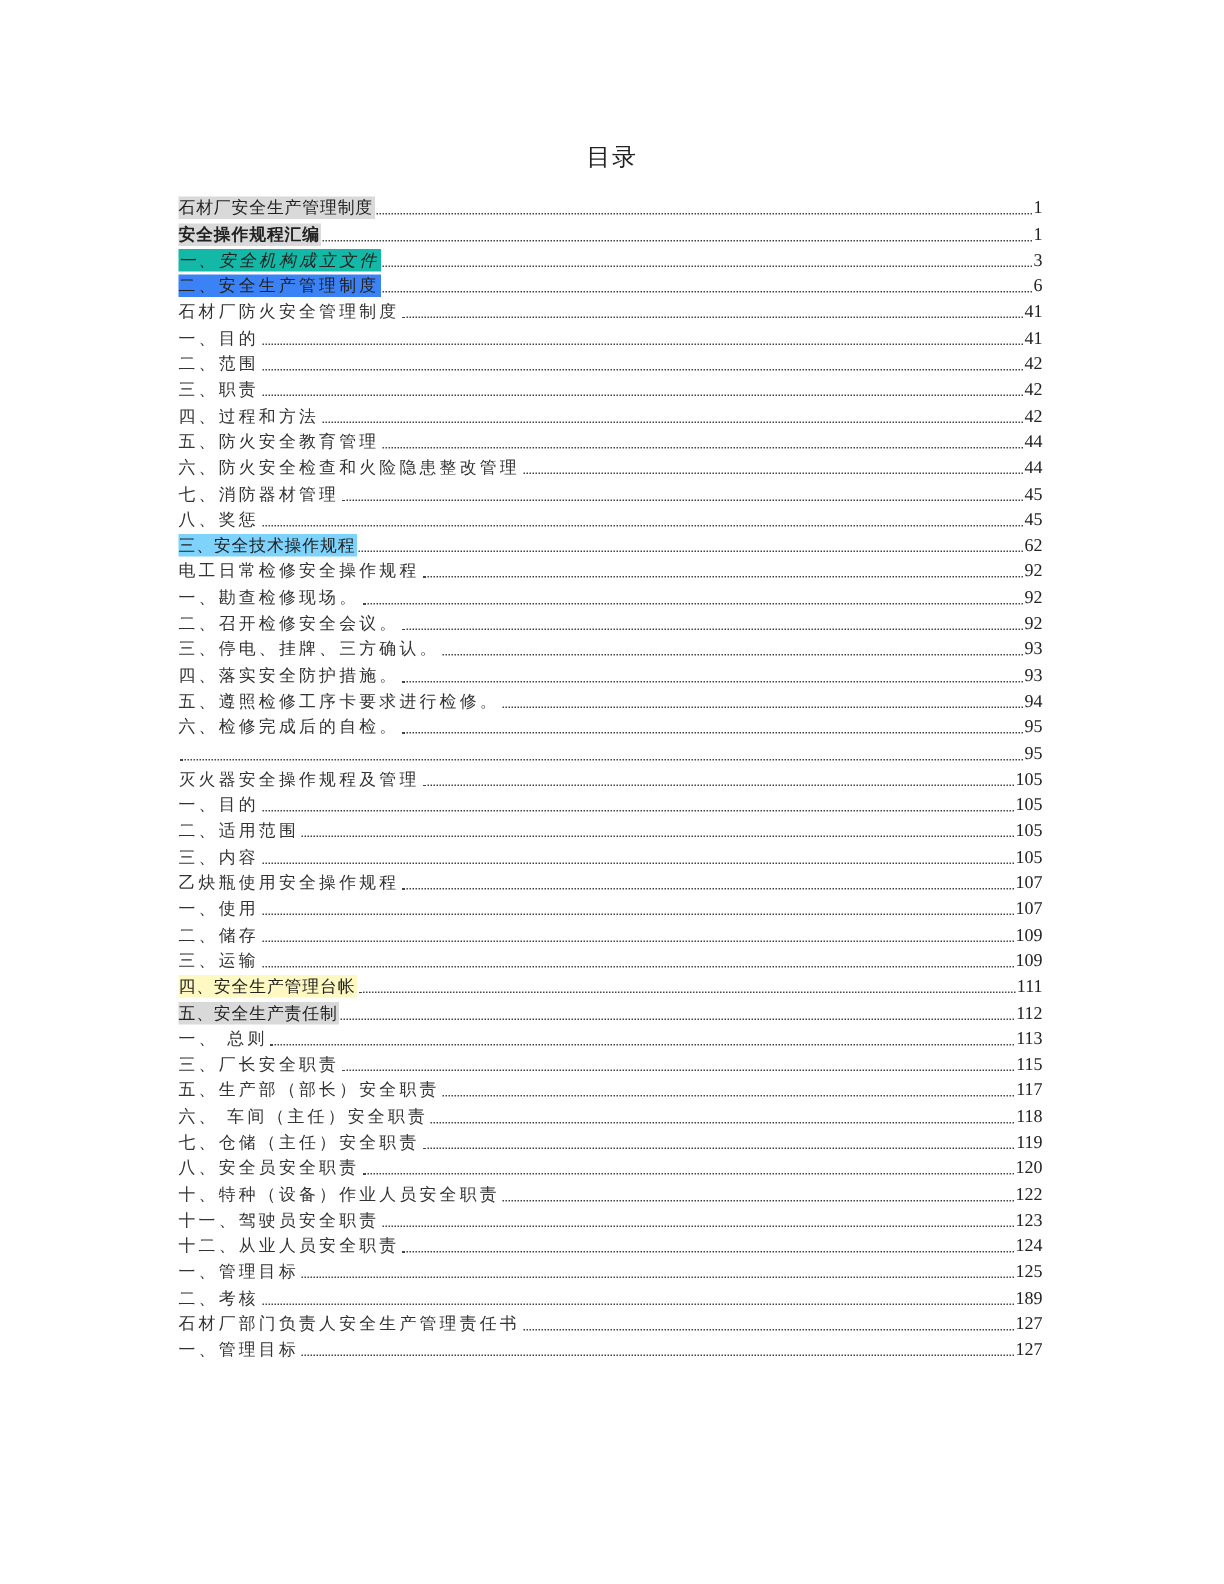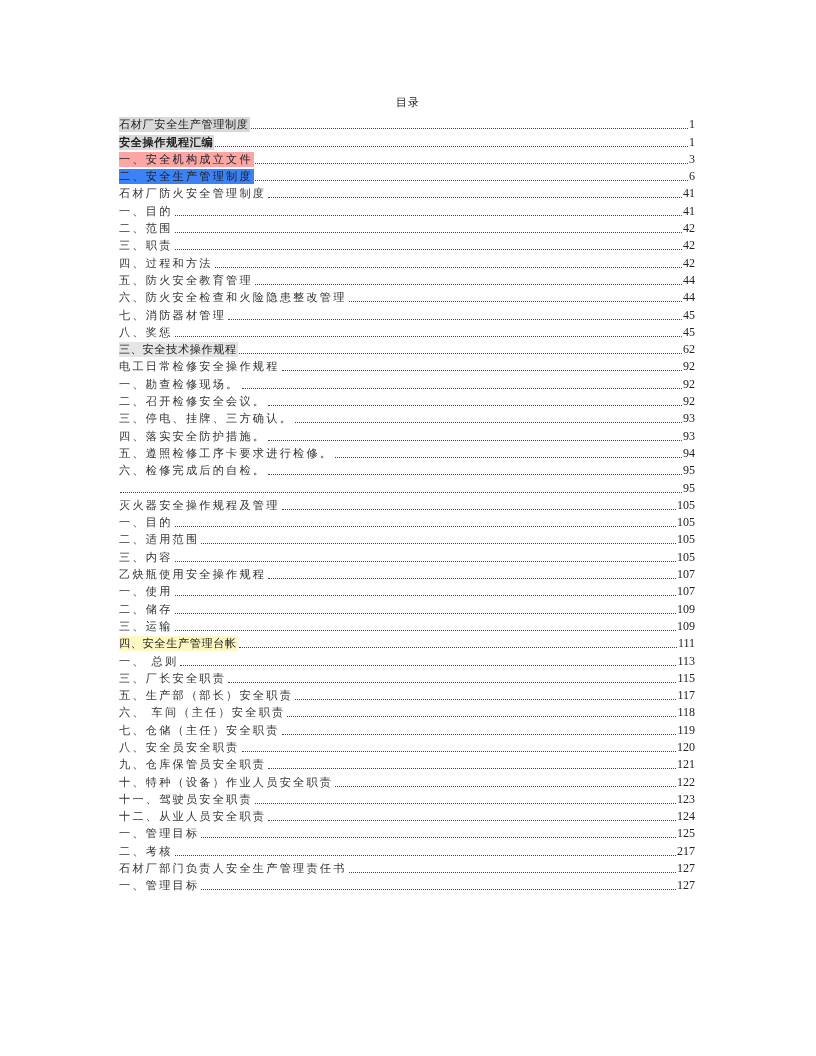--- a/index.html
+++ b/index.html
@@ -1,21 +1,21 @@
 <!DOCTYPE html>
 <html><head>
 <meta charset="utf-8">
 <style>
   html, body { margin: 0; padding: 0; background: #ffffff; }
   body { width: 816px; height: 1056px; position: relative; overflow: hidden;
          font-family: "DejaVu Serif", "Liberation Serif", serif; color: #222; }
   .page { position: absolute; left: 0; top: 0; width: 816px; height: 1056px; background: #fff; }
   .title { position: absolute; top: 95px; left: 0; width: 816px; text-align: center;
-           font-size: 11px; color: #222; letter-spacing: 1px; }
-  .toc { position: absolute; left: 119px; top: 115px; width: 576px; }
+           font-size: 16px; color: #222; letter-spacing: 1px; }
+  .toc { position: absolute; left: 119px; top: 129px; width: 576px; }
   .row { display: flex; align-items: flex-end; height: 17.3px; font-size: 11.2px; line-height: 15px;
          white-space: nowrap; }
   .label { flex: 0 0 auto; letter-spacing: 2.2px; color: #333; padding-right: 1px; }
   .label.hl { background: #d9d9d9; letter-spacing: 0.6px; color: #222; }
   .label.hl.wide { letter-spacing: 2.2px; }
   .leader { flex: 1 1 auto; overflow: hidden; margin: 0 1px 3px 1px; border-bottom: 1.2px dotted #444; height: 1px; }
   .page-num { flex: 0 0 auto; font-family: "Liberation Serif", "DejaVu Serif", serif; font-size: 12px; color: #222; }
 </style>
 </head>
 <body>
@@ -27,21 +27,21 @@
     <span class="label hl" style="background: rgb(217, 217, 217);">石材厂安全生产管理制度</span>
     <span class="leader"></span>
     <span class="page-num">1</span>
   </div>
       <div class="row">
     <span class="label hl" style="background: rgb(217, 217, 217); font-weight: bold;">安全操作规程汇编</span>
     <span class="leader"></span>
     <span class="page-num">1</span>
   </div>
       <div class="row">
-    <span class="label hl wide" style="background: #fca5a5;">一、安全机构成立文件</span>
+    <span class="label hl wide" style="background: #14b8a6; font-style: italic;">一、安全机构成立文件</span>
     <span class="leader"></span>
     <span class="page-num">3</span>
   </div>
       <div class="row">
     <span class="label hl wide" style="background: #3b82f6;">二、安全生产管理制度 </span>
     <span class="leader"></span>
     <span class="page-num">6</span>
   </div>
       <div class="row">
     <span class="label">石材厂防火安全管理制度</span>
@@ -82,21 +82,21 @@
     <span class="label">七、消防器材管理</span>
     <span class="leader"></span>
     <span class="page-num">45</span>
   </div>
       <div class="row">
     <span class="label">八、奖惩</span>
     <span class="leader"></span>
     <span class="page-num">45</span>
   </div>
       <div class="row">
-    <span class="label hl" style="background: #e5e5e5;">三、安全技术操作规程</span>
+    <span class="label hl" style="background: #7dd3fc;">三、安全技术操作规程</span>
     <span class="leader"></span>
     <span class="page-num">62</span>
   </div>
       <div class="row">
     <span class="label">电工日常检修安全操作规程</span>
     <span class="leader"></span>
     <span class="page-num">92</span>
   </div>
       <div class="row">
     <span class="label">一、勘查检修现场。</span>
@@ -171,20 +171,25 @@
     <span class="label">三、运输</span>
     <span class="leader"></span>
     <span class="page-num">109</span>
   </div>
       <div class="row">
     <span class="label hl" style="background: #fef9c3;">四、安全生产管理台帐</span>
     <span class="leader"></span>
     <span class="page-num">111</span>
   </div>
       <div class="row">
+    <span class="label hl" style="background: rgb(217, 217, 217);">五、安全生产责任制</span>
+    <span class="leader"></span>
+    <span class="page-num">112</span>
+  </div>
+      <div class="row">
     <span class="label">一、 总则</span>
     <span class="leader"></span>
     <span class="page-num">113</span>
   </div>
       <div class="row">
     <span class="label">三、厂长安全职责</span>
     <span class="leader"></span>
     <span class="page-num">115</span>
   </div>
       <div class="row">
@@ -201,25 +206,20 @@
     <span class="label">七、仓储（主任）安全职责</span>
     <span class="leader"></span>
     <span class="page-num">119</span>
   </div>
       <div class="row">
     <span class="label">八、安全员安全职责</span>
     <span class="leader"></span>
     <span class="page-num">120</span>
   </div>
       <div class="row">
-    <span class="label">九、仓库保管员安全职责</span>
-    <span class="leader"></span>
-    <span class="page-num">121</span>
-  </div>
-      <div class="row">
     <span class="label">十、特种（设备）作业人员安全职责</span>
     <span class="leader"></span>
     <span class="page-num">122</span>
   </div>
       <div class="row">
     <span class="label">十一、驾驶员安全职责</span>
     <span class="leader"></span>
     <span class="page-num">123</span>
   </div>
       <div class="row">
@@ -228,21 +228,21 @@
     <span class="page-num">124</span>
   </div>
       <div class="row">
     <span class="label">一、管理目标</span>
     <span class="leader"></span>
     <span class="page-num">125</span>
   </div>
       <div class="row">
     <span class="label">二、考核</span>
     <span class="leader"></span>
-    <span class="page-num">217</span>
+    <span class="page-num">189</span>
   </div>
       <div class="row">
     <span class="label">石材厂部门负责人安全生产管理责任书</span>
     <span class="leader"></span>
     <span class="page-num">127</span>
   </div>
       <div class="row">
     <span class="label">一、管理目标</span>
     <span class="leader"></span>
     <span class="page-num">127</span>

